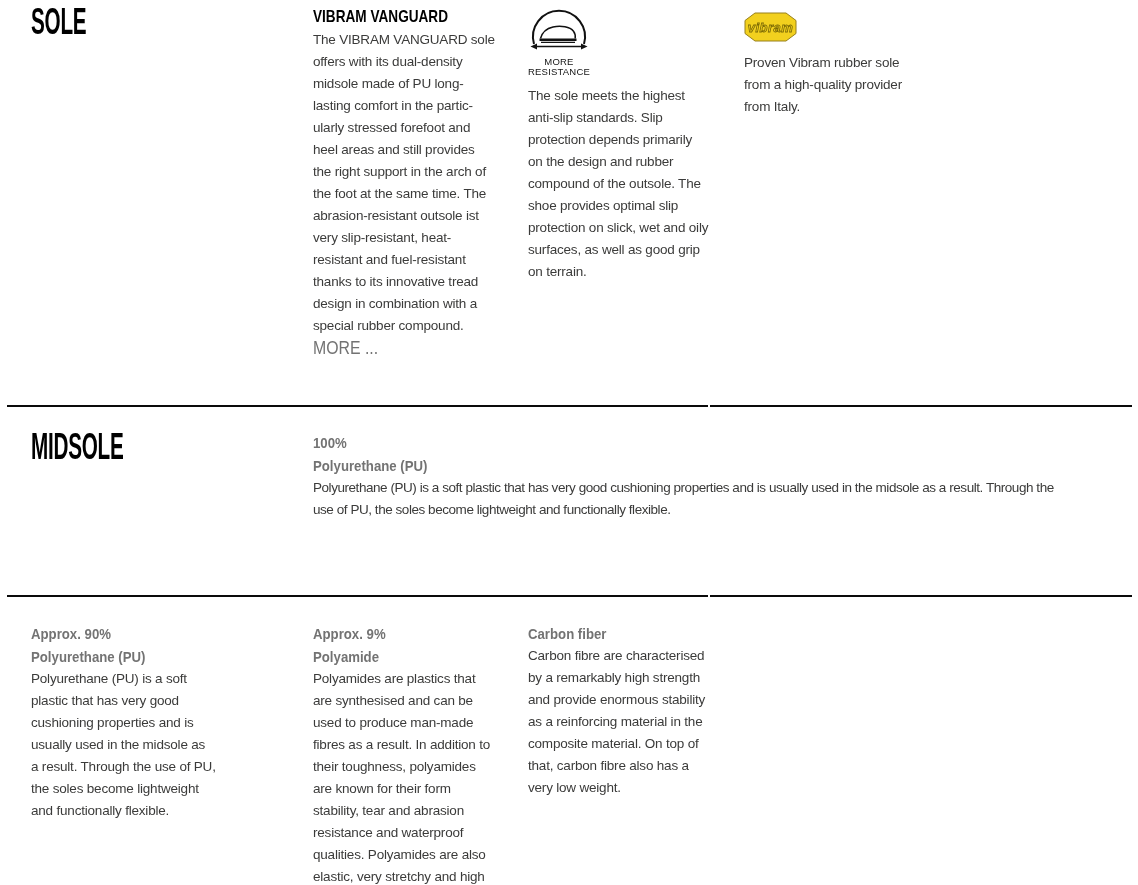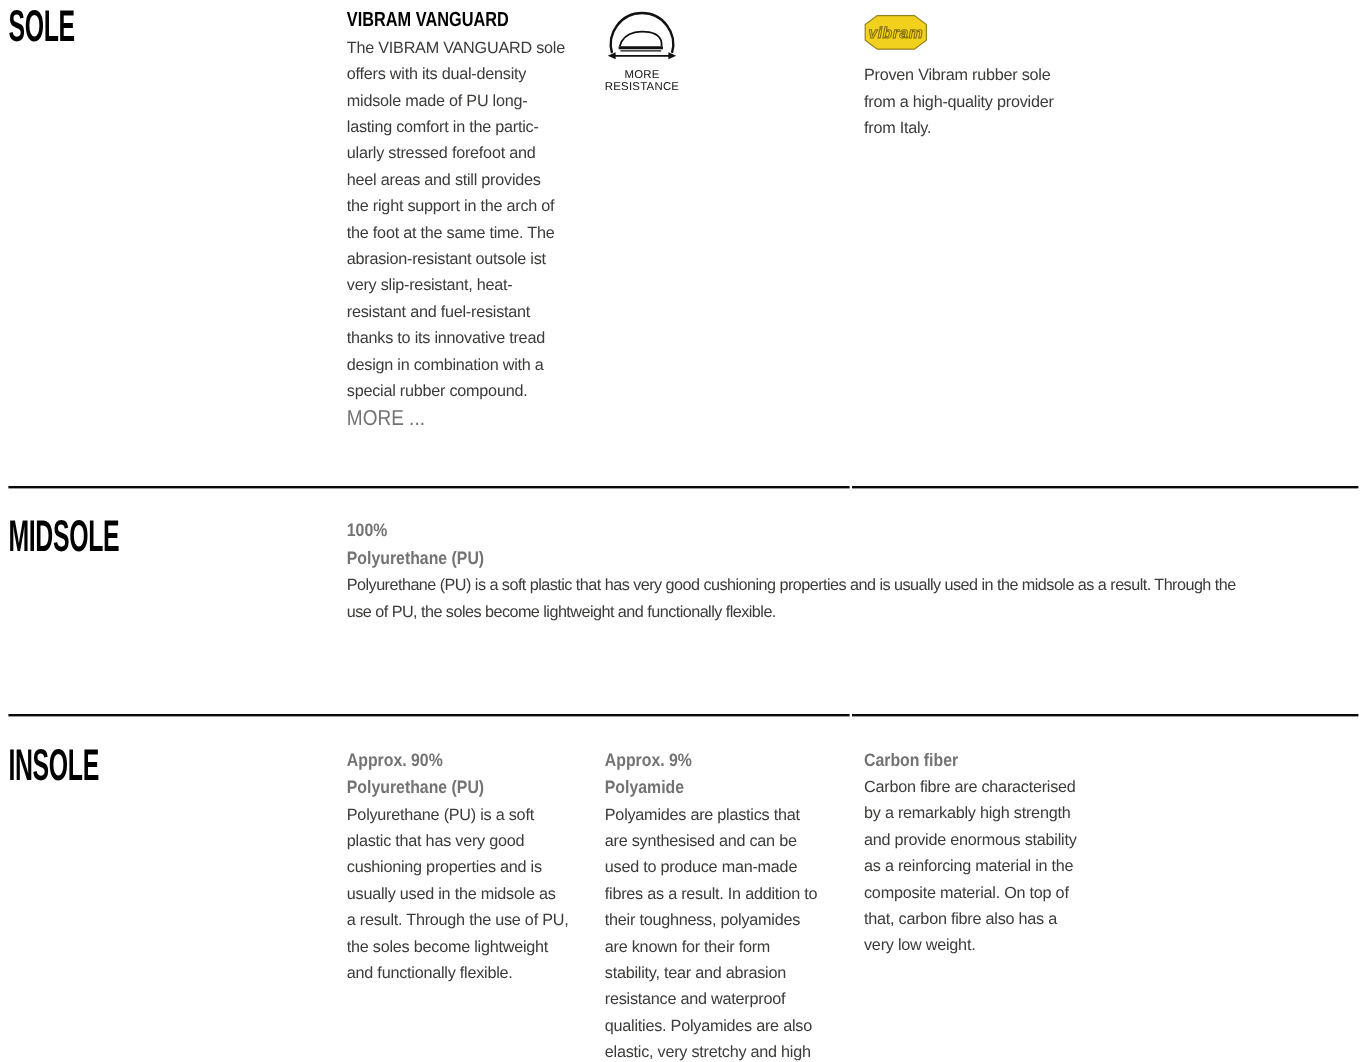--- a/index.html
+++ b/index.html
@@ -10,20 +10,21 @@
     font-family: "Liberation Sans", sans-serif;
     color: #3b3b3a;
     overflow: hidden;
   }
   .page { width: 1138px; padding: 0 6px 0 7px; }
 
   .section {
     display: grid;
     grid-template-columns: 282px 215px 216px auto;
     align-items: start;
+    margin-left: 24px;
   }
   .section-sole    { padding-top: 6px;  height: 405px; }
   .section-midsole { padding-top: 24px; height: 188px; }
   .section-insole  { padding-top: 25px; }
 
   .sec-heading {
     margin: 0; font-size: 37px; line-height: 32px;
     font-weight: bold; color: #000; white-space: nowrap;
   }
   .squeeze-xl { display: inline-block; transform: scaleX(0.56); transform-origin: 0 0; letter-spacing: -0.5px; }
@@ -101,20 +102,29 @@
           <path d="M11.5 32.5 C13 27 17 22.5 24 21 C32 19.3 41 20.8 44.5 25.2 C46.3 27.6 46.6 30 46.2 32.5" fill="none" stroke="#111" stroke-width="1.5"></path>
           <path d="M10.5 33.8 L47.5 33.8" stroke="#111" stroke-width="2.6"></path>
           <path d="M12 36.4 L46 36.4" stroke="#111" stroke-width="1.1"></path>
           <path d="M6.5 40.5 L53.5 40.5" stroke="#111" stroke-width="1.4"></path>
           <polygon points="1.5,40.5 8,37.6 8,43.4" fill="#111"></polygon>
           <polygon points="58.5,40.5 52,37.6 52,43.4" fill="#111"></polygon>
         </svg>
         <div class="icon-caption">MORE
 RESISTANCE</div>
       </div>
+      <p class="body mt8">The sole meets the highest
+anti-slip standards. Slip
+protection depends primarily
+on the design and rubber
+compound of the outsole. The
+shoe provides optimal slip
+protection on slick, wet and oily
+surfaces, as well as good grip
+on terrain.</p>
     </div>
 
     <div class="col">
       <svg class="vibram-logo" width="53" height="30" viewBox="0 0 53 30" aria-hidden="true">
         <polygon points="11,1 42,1 52,8.5 52,21.5 42,29 11,29 1,21.5 1,8.5" fill="#F2D01E" stroke="#97801c" stroke-width="1"></polygon>
         <text x="26.5" y="19.5" text-anchor="middle" font-family="Liberation Sans, sans-serif" font-size="13" font-style="italic" font-weight="bold" fill="none" stroke="#7c6a05" stroke-width="0.8" letter-spacing="0.5">vibram</text>
       </svg>
       <p class="body mt10">Proven Vibram rubber sole
 from a high-quality provider
 from Italy.</p>
@@ -136,21 +146,20 @@
 use of PU, the soles become lightweight and functionally flexible.</p>
     </div>
   </section>
 
   <div class="divider">
     <span class="seg seg1"></span>
     <span class="seg seg2"></span>
   </div>
 
   <section class="section section-insole">
-    <h2 class="sec-heading"><span class="squeeze-xl">INSOLE</span></h2>
 
     <div class="col">
       <div class="sub"><span class="squeeze-sm">Approx. 90%</span></div>
       <div class="sub"><span class="squeeze-sm">Polyurethane (PU)</span></div>
       <p class="body">Polyurethane (PU) is a soft
 plastic that has very good
 cushioning properties and is
 usually used in the midsole as
 a result. Through the use of PU,
 the soles become lightweight

